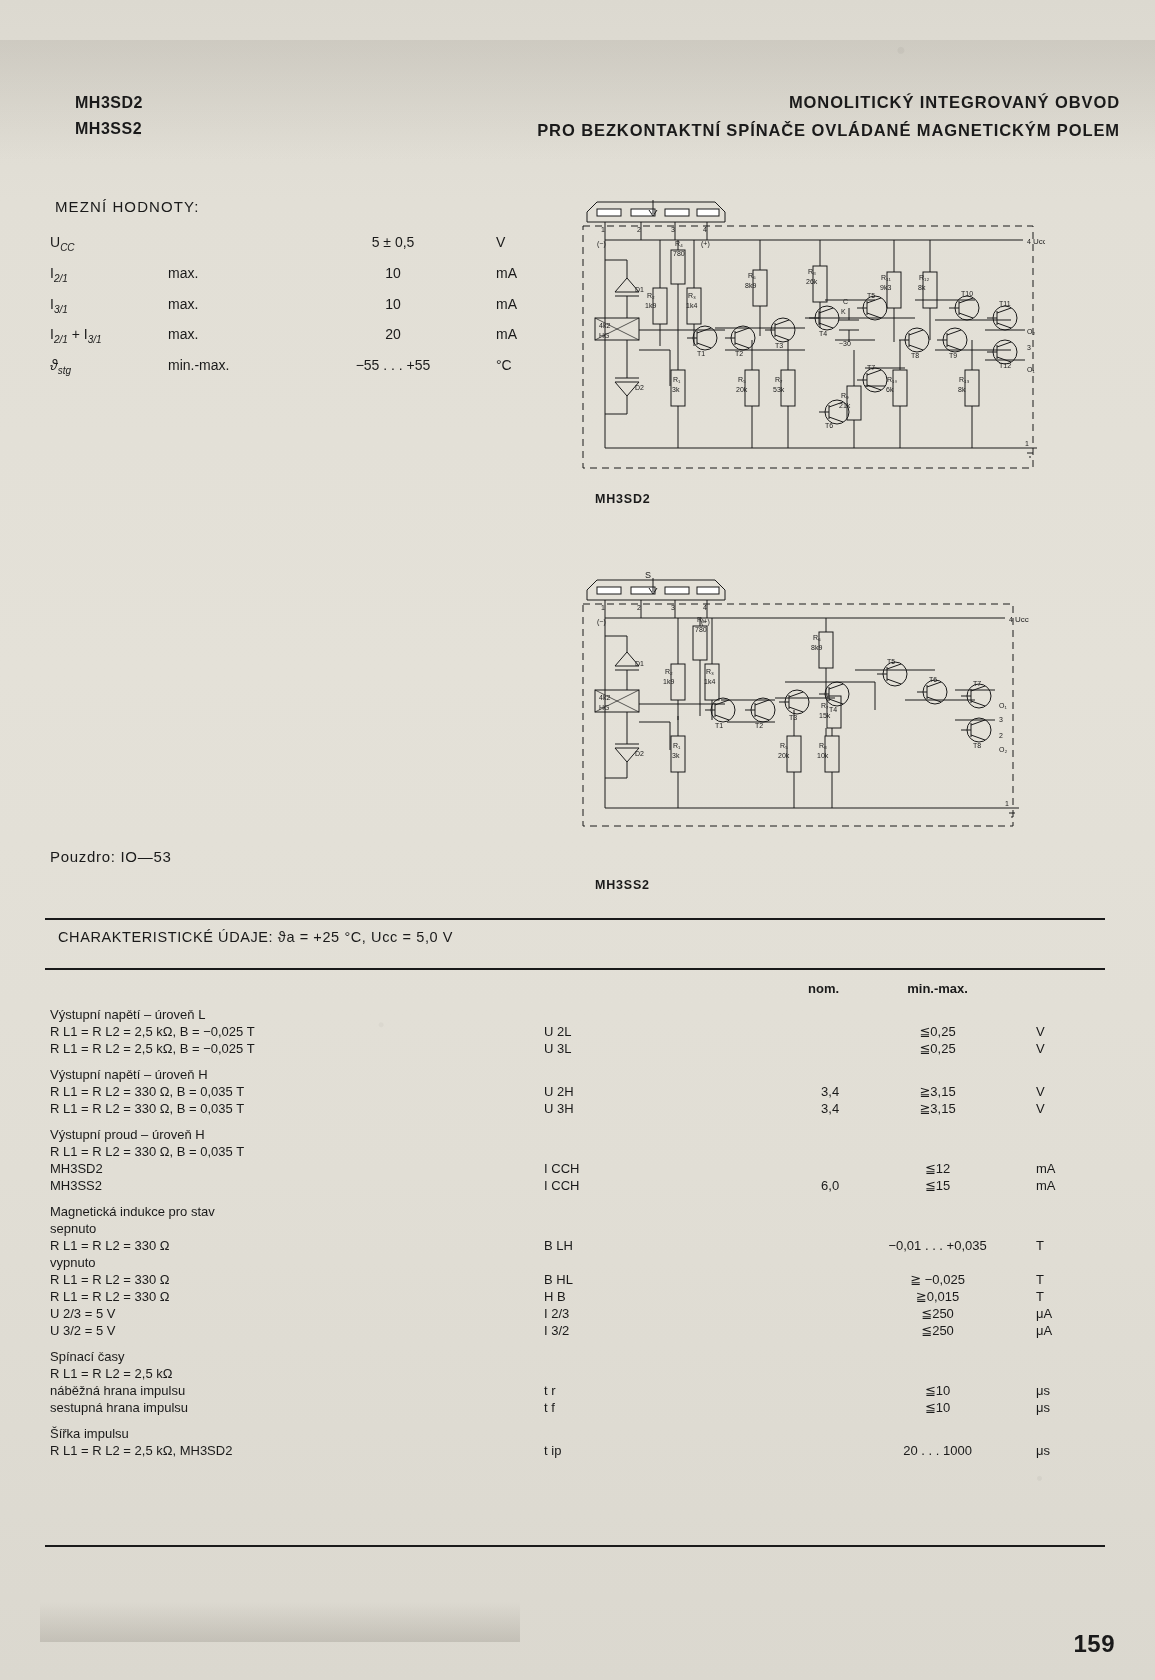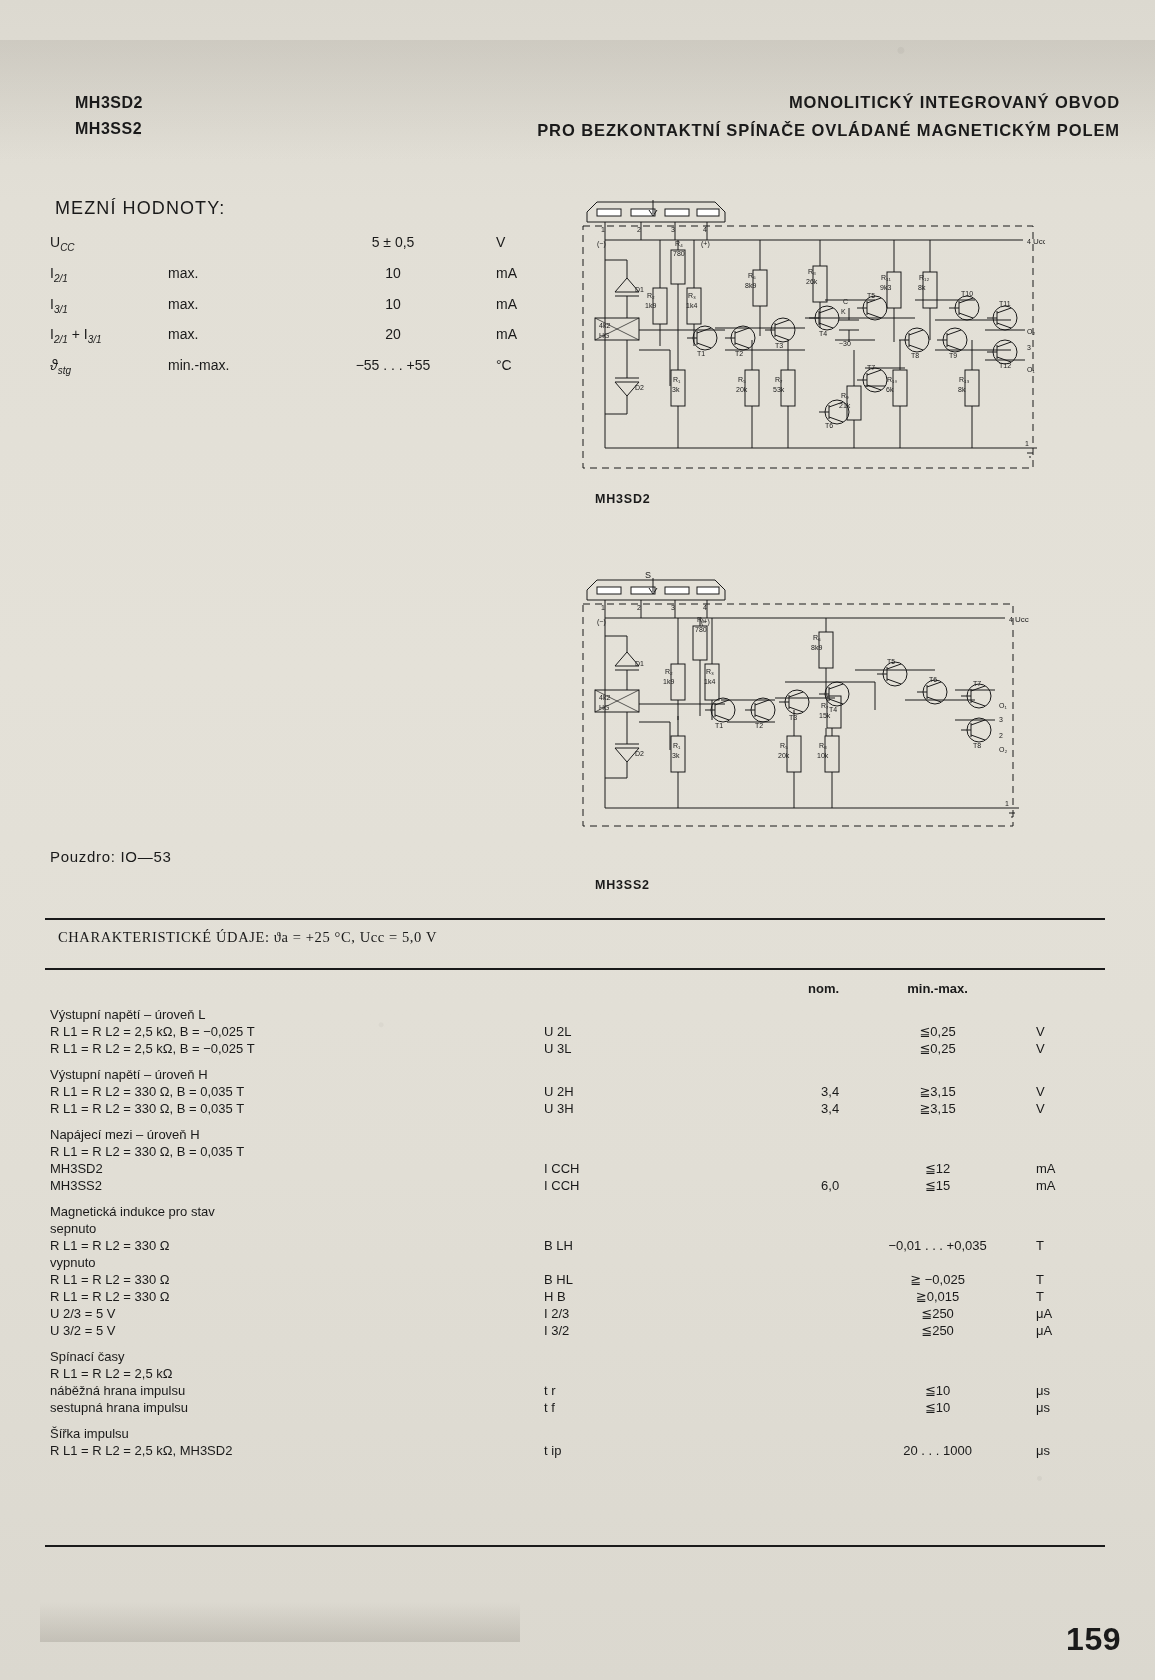--- a/index.html
+++ b/index.html
@@ -35,21 +35,21 @@
     background:linear-gradient(180deg,rgba(150,145,135,0.0),rgba(140,135,125,0.30));
     pointer-events:none;
   }
 
   
   .hdr{position:absolute;left:0;top:80px;width:100%;}
   .hdr-left{position:absolute;left:75px;top:10px;font-weight:bold;font-size:16px;letter-spacing:.5px;line-height:26px;}
   .hdr-right{position:absolute;right:35px;top:8px;text-align:right;font-weight:bold;font-size:16.5px;letter-spacing:.9px;line-height:28px;}
 
   
-  .sec-title{position:absolute;font-size:18px;letter-spacing:1.1px;}
+  .sec-title{position:absolute;font-size:15px;letter-spacing:1.1px;}
   #mezni{left:55px;top:198px;}
   table.limits{position:absolute;left:50px;top:228px;border-collapse:collapse;font-size:14px;}
   table.limits td{padding:6px 0;vertical-align:baseline;}
   table.limits td.sym{width:118px;}
   table.limits td.qual{width:150px;}
   table.limits td.val{width:150px;text-align:center;}
   table.limits td.unit{width:60px;text-align:left;padding-left:28px;}
   .sub{font-size:10px;font-style:italic;vertical-align:sub;}
   .ital{font-style:italic;}
 
@@ -61,35 +61,35 @@
   #schem2{left:575px;top:570px;width:470px;height:280px;}
   .schem-cap{position:absolute;font-size:12.5px;font-weight:bold;letter-spacing:.8px;}
   #cap1{left:595px;top:492px;}
   #cap2{left:595px;top:878px;}
 
   
   .rule{position:absolute;left:45px;width:1060px;background:#1a1a1a;}
   #rule1{top:918px;height:2px;}
   #rule2{top:968px;height:2px;}
   #rule3{top:1545px;height:2px;}
-  #char-title{left:58px;top:929px;font-size:14.5px;letter-spacing:.6px;font-family:Liberation Serif, serif;}
+  #char-title{left:58px;top:929px;font-size:14.5px;letter-spacing:.6px;}
 
   table.chars{position:absolute;left:50px;top:980px;width:1055px;border-collapse:collapse;font-size:13px;}
   table.chars td{vertical-align:top;padding:0;line-height:17px;}
   .c-desc{width:500px;}
   .c-sym{width:150px;margin-top:24px;}
   .c-nom{width:150px;text-align:right;}
   .c-mm{width:200px;text-align:center;}
   .c-unit{width:70px;text-align:left;}
   .grp{padding-top:9px !important;}
   .ind1{padding-left:18px;}
   .ind2{padding-left:36px;}
   .nowrap{white-space:nowrap;}
 
-  #pageno{position:absolute;right:34px;bottom:22px;font-size:32px;font-weight:bold;letter-spacing:.5px;}
+  #pageno{position:absolute;right:40px;bottom:22px;font-size:24px;font-weight:bold;letter-spacing:.5px;}
 </style>
 </head>
 <body>
 
 <div class="page"></div>
 <div class="smudge-top"></div>
 <div class="smudge-bot"></div>
 <div class="grain"></div>
 
 <div class="hdr">
@@ -473,21 +473,21 @@
       </tr>
   <tr>
         <td class="c-desc ind1 nowrap">R L1 = R L2 = 330 Ω, B = 0,035 T</td>
         <td class="c-sym">U 3H</td>
         <td class="c-nom">3,4</td>
         <td class="c-mm">≧3,15</td>
         <td class="c-unit">V</td>
       </tr>
 
   <tr>
-        <td class="c-desc grp">Napájecí mezi – úroveň H</td>
+        <td class="c-desc grp">Výstupní proud – úroveň H</td>
         <td class="c-sym grp"></td>
         <td class="c-nom grp"></td>
         <td class="c-mm grp"></td>
         <td class="c-unit grp"></td>
       </tr>
   <tr>
         <td class="c-desc ind1 nowrap">R L1 = R L2 = 330 Ω, B = 0,035 T</td>
         <td class="c-sym"></td>
         <td class="c-nom"></td>
         <td class="c-mm"></td>

